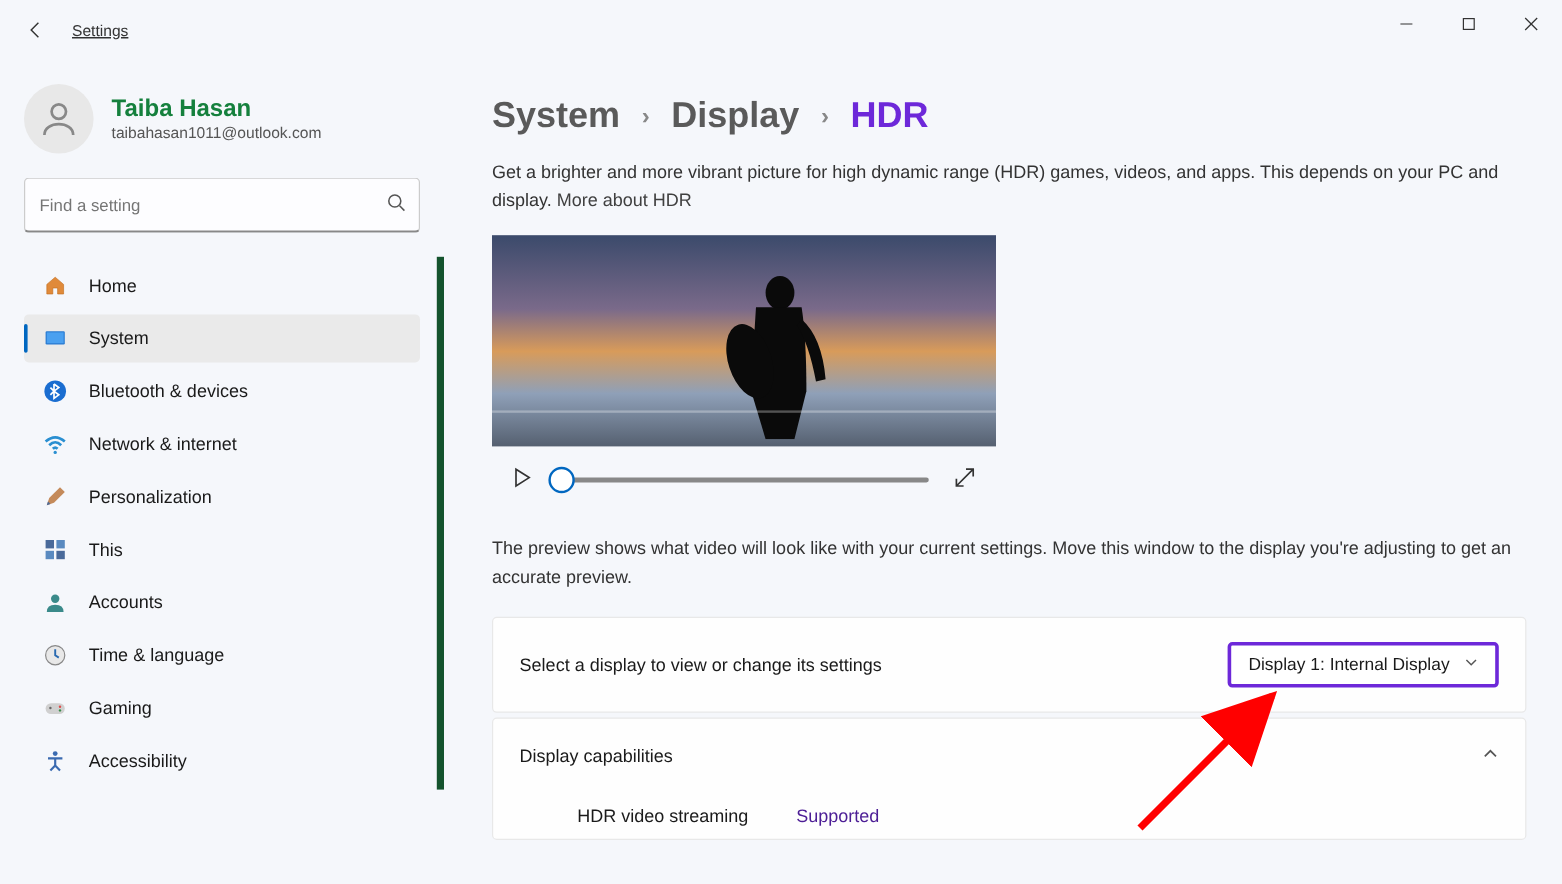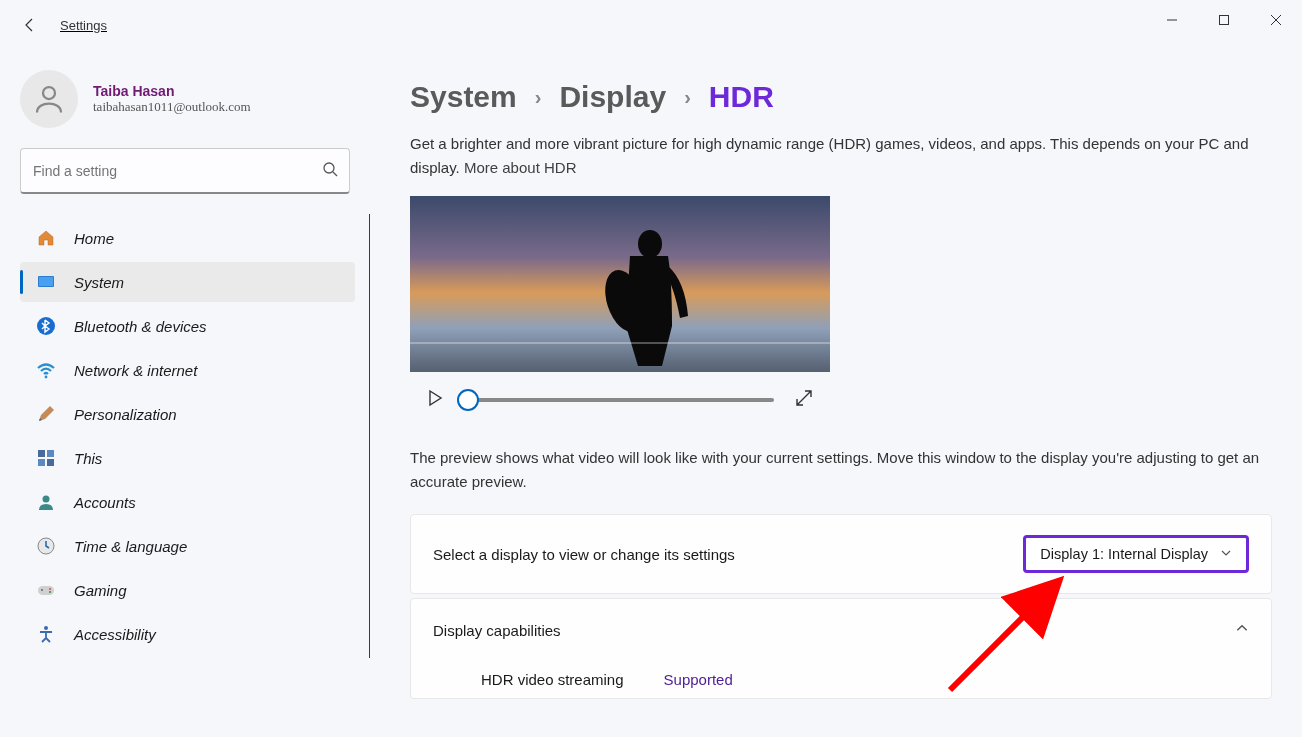--- a/index.html
+++ b/index.html
@@ -6,26 +6,26 @@
 body { background: #f5f7fb; width: 1302px; height: 737px; overflow: hidden; position: relative; }
 .titlebar { height: 50px; display: flex; align-items: center; padding: 0 10px; text-decoration: underline; }
 .back-btn { width: 40px; height: 40px; display: flex; align-items: center; justify-content: center; cursor: pointer; color: #333; }
 .app-title { font-size: 13px; color: #333; margin-left: 10px; }
 .window-controls { position: absolute; top: 0; right: 0; display: flex; }
 .wc-btn { width: 52px; height: 40px; display: flex; align-items: center; justify-content: center; cursor: pointer; color: #333; }
 .layout { display: flex; height: calc(100% - 50px); }
 .sidebar { width: 370px; padding: 20px 0 0 20px; display: flex; flex-direction: column; }
 .profile { display: flex; align-items: center; gap: 15px; padding: 0 0 20px 0; }
 .avatar { width: 58px; height: 58px; border-radius: 50%; background: #e8e8e8; display: flex; align-items: center; justify-content: center; color: #7a7a7a; }
-.profile-name { font-size: 14px; font-weight: 600; color: #701a75; }
-.profile-email { font-size: 13px; color: #555; font-family: Liberation Serif, serif; }
+.profile-name { font-size: 20px; font-weight: 600; color: #15803d; }
+.profile-email { font-size: 13px; color: #555; }
 .search-box { margin: 0 20px 20px 0; position: relative; }
 .search-input { width: 100%; height: 46px; border: 1px solid #ccc; border-bottom: 2px solid #888; border-radius: 4px; padding: 0 40px 0 12px; font-size: 14px; background: #fdfdff; }
 .search-icon { position: absolute; right: 12px; top: 50%; transform: translateY(-50%); color: #555; }
-.nav-list { list-style: none; border-right: 1px solid #14532d; padding-right: 2px; font-style: italic; }
+.nav-list { list-style: none; border-right: 6px solid #14532d; padding-right: 2px; }
 .nav-item { height: 40px; display: flex; align-items: center; gap: 18px; padding: 0 16px; margin: 4px 12px 4px 0; border-radius: 4px; cursor: pointer; font-size: 15px; color: #1a1a1a; position: relative; }
 .nav-item.active { background: #eaeaea; }
 .nav-item.active::before { content: ""; position: absolute; left: 0; top: 8px; bottom: 8px; width: 3px; background: #0067c0; border-radius: 2px; }
 .nav-icon { width: 20px; height: 20px; display: flex; align-items: center; justify-content: center; }
 .main { flex: 1; padding: 30px 30px 0 40px; overflow-y: auto; }
 .breadcrumb { display: flex; align-items: center; gap: 18px; font-size: 30px; font-weight: 600; color: #5a5a5a; margin-bottom: 18px; }
 .breadcrumb .current { color: #6d28d9; }
 .breadcrumb .sep { color: #888; font-size: 20px; }
 .desc { font-size: 15px; color: #333; line-height: 1.6; margin-bottom: 16px; max-width: 860px; }
 .desc a { color: #404040; text-decoration: none; font-weight: 500; }

